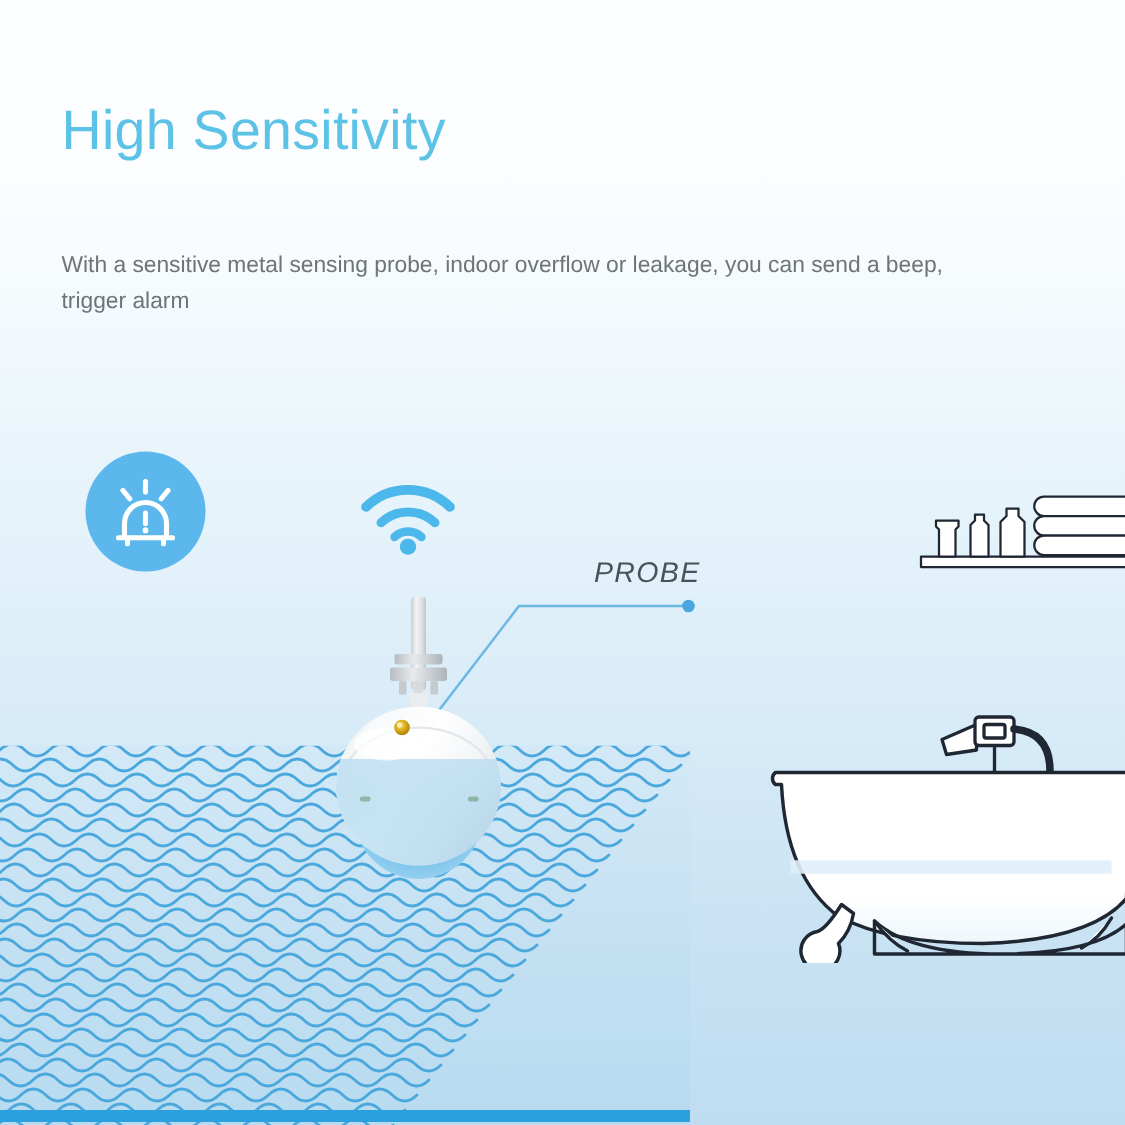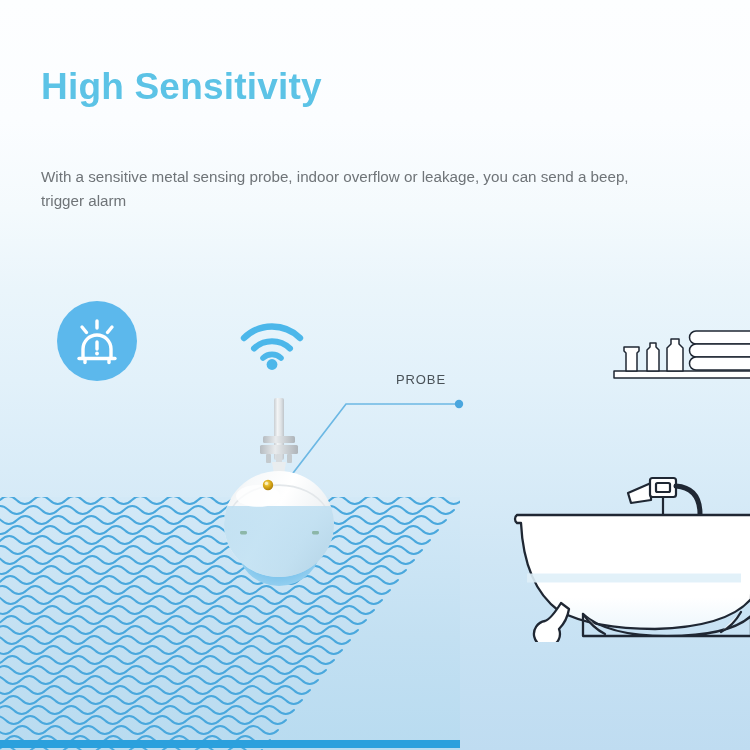--- a/index.html
+++ b/index.html
@@ -24,21 +24,21 @@
         #c6e1f3  650px,
         #bfdcf1  750px);
   }
 
   
   #headline {
     position: absolute;
     left: 41px;
     top: 66px;
     font-size: 37px;
-    font-weight: 700;
+    font-weight: 400;
     letter-spacing: 0.2px;
     color: #5cc3e6;
     line-height: 1.15;
     white-space: nowrap;
   }
   #subcopy {
     position: absolute;
     left: 41px;
     top: 121px;
     width: 632px;
@@ -115,23 +115,24 @@
     position: absolute;
     left: 258px;
     top: 366px;
     width: 215px;
     height: 120px;
   }
   #probe-label {
     position: absolute;
     left: 396px;
     top: 372px;
-    font-size: 13px;
+    font-size: 19px;
     letter-spacing: 0.9px;
     color: #4a5258;
+    font-style: italic;
   }
 
   
   #sensor-device {
     position: absolute;
     left: 214px;
     top: 396px;
     width: 130px;
     height: 195px;
   }

